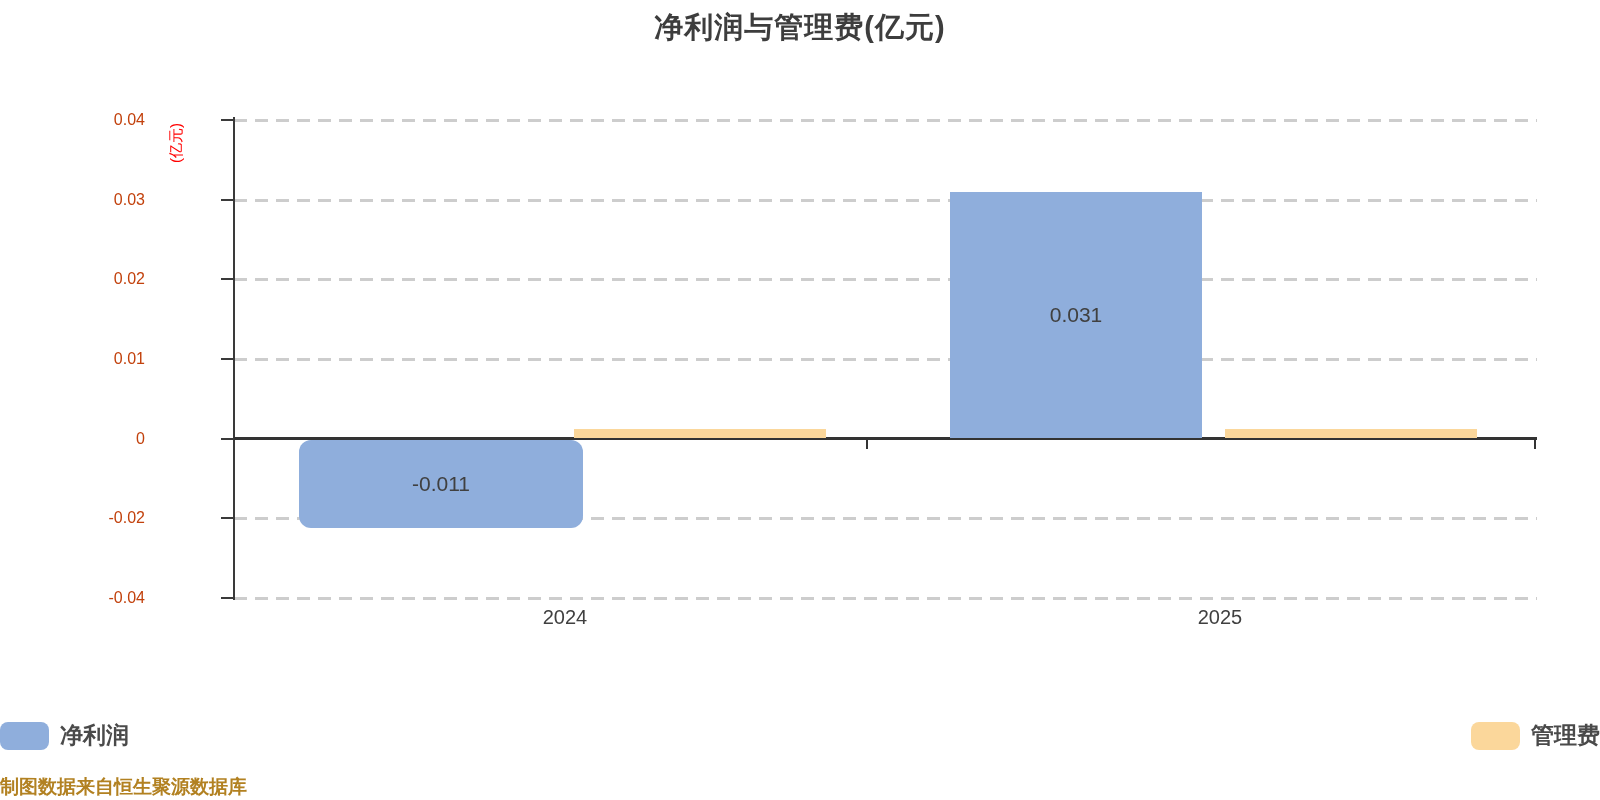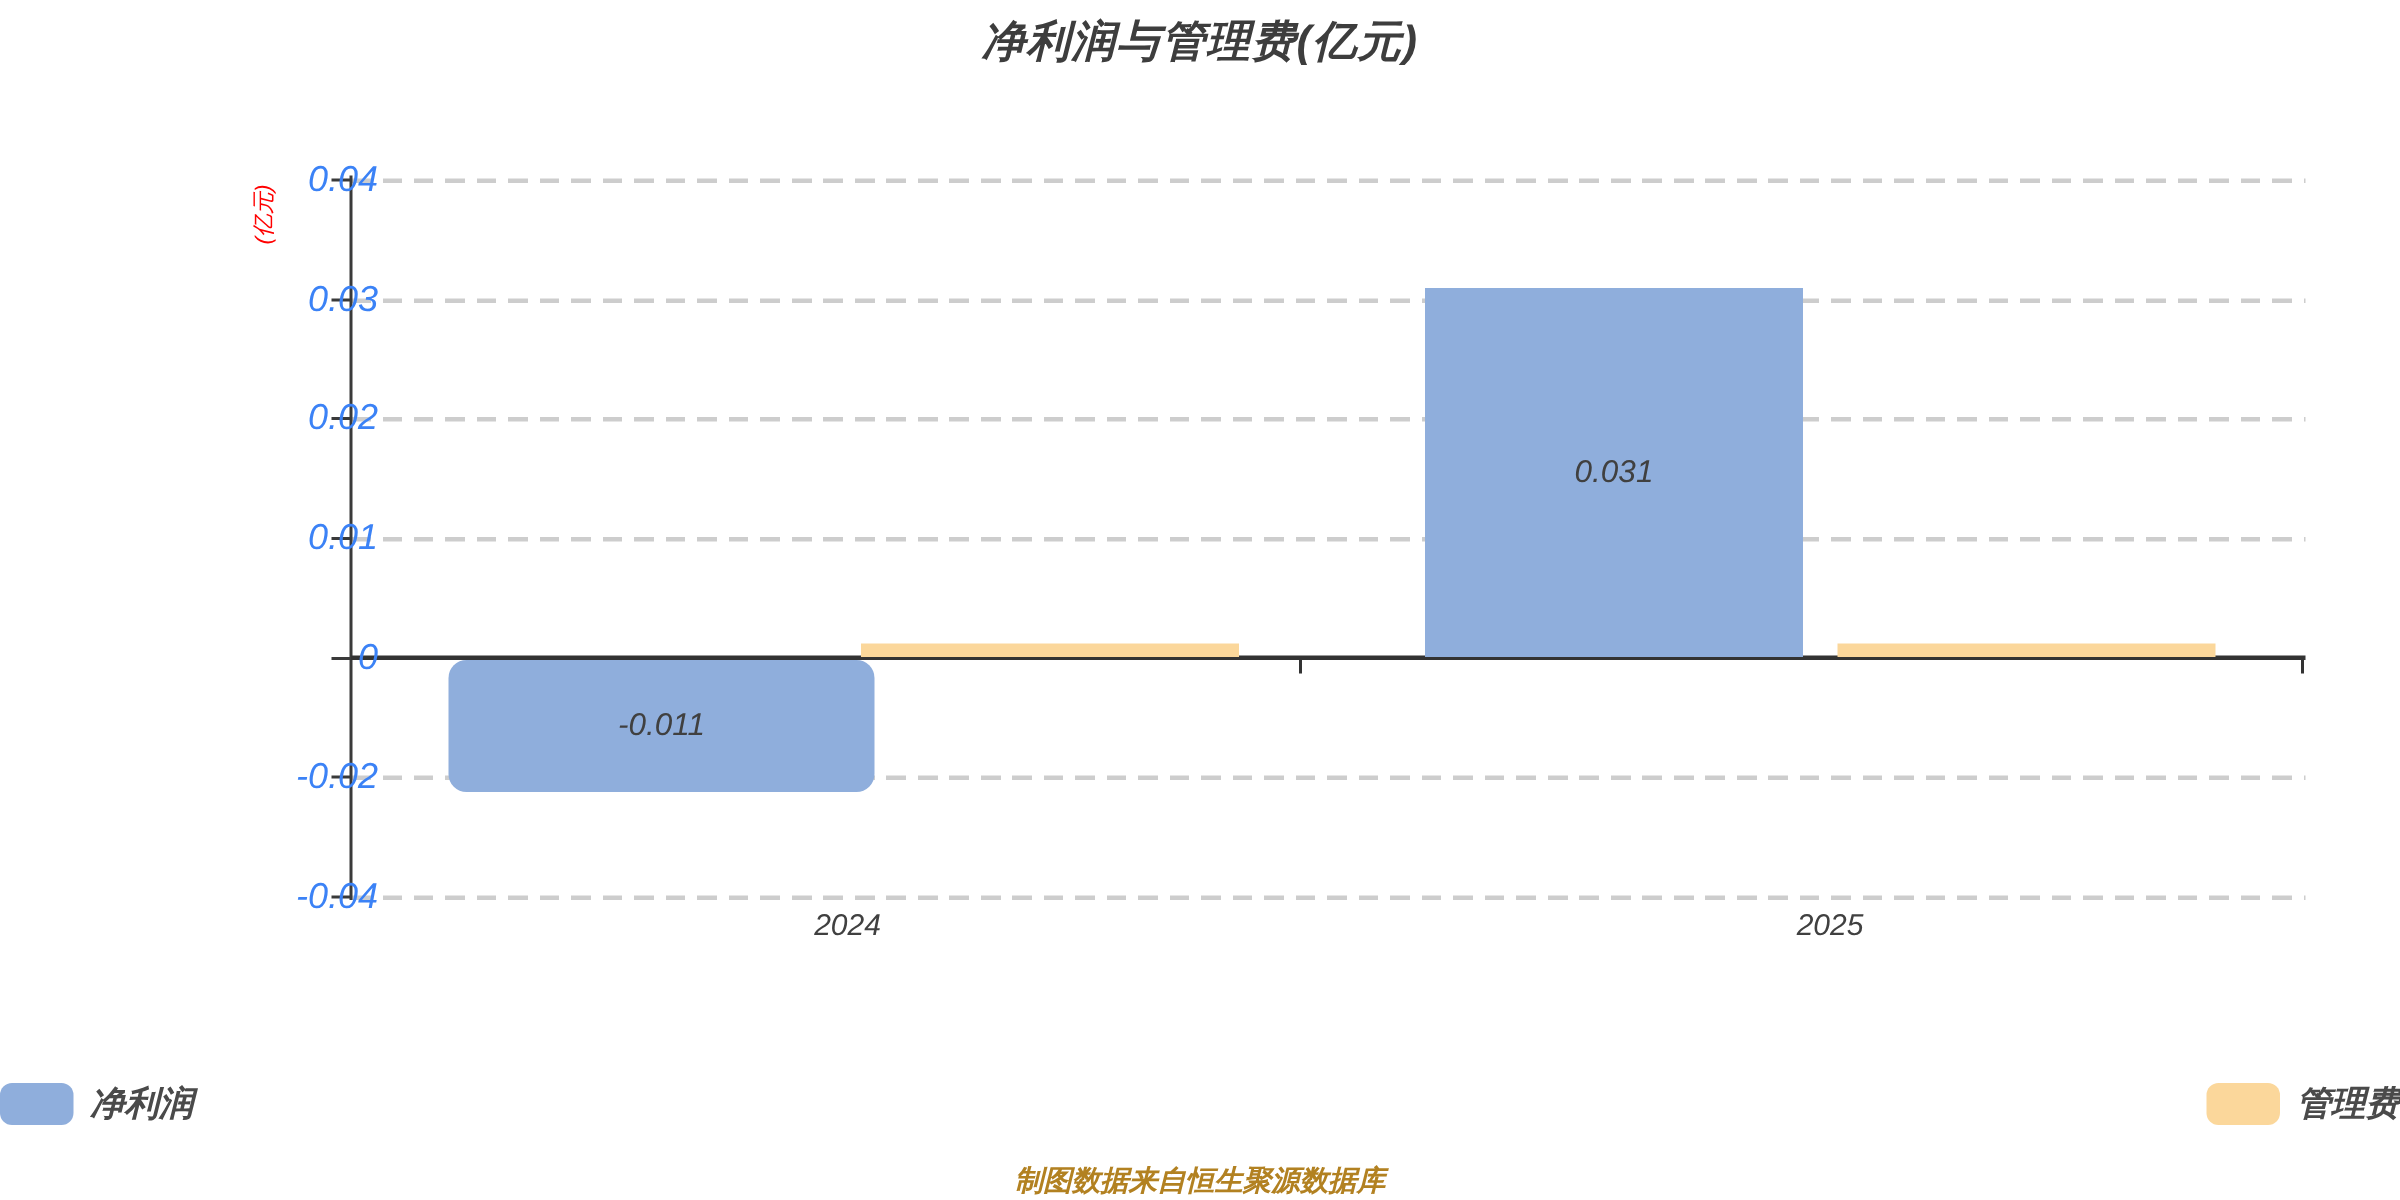--- a/index.html
+++ b/index.html
@@ -4,21 +4,20 @@
 <style>
   * { margin: 0; padding: 0; box-sizing: border-box; }
   html, body { background: #ffffff; }
   body { font-family: "Liberation Sans", "DejaVu Sans", sans-serif; }
   .canvas {
     position: relative;
     width: 1600px;
     height: 800px;
     background: #ffffff;
     overflow: hidden;
-    font-style: italic;
   }
   .chart-title {
     position: absolute;
     left: 0; top: 8px;
     width: 100%;
     text-align: center;
     font-size: 29px;
     font-weight: bold;
     color: #3d3d3d;
     letter-spacing: 1px;
@@ -63,25 +62,25 @@
     background: #3a3a3a;
   }
   .x-tick {
     position: absolute;
     top: 440px;
     width: 2px; height: 9px;
     background: #333333;
   }
   .y-tick-label {
     position: absolute;
-    right: 1348px;
+    right: 1455px;
     width: 80px;
     text-align: right;
-    font-size: 24px;
-    color: #3b82f6;
+    font-size: 16px;
+    color: #c2410c;
     line-height: 26px;
   }
   .x-tick-label {
     position: absolute;
     top: 606px;
     transform: translateX(-50%);
     font-size: 20px;
     color: #404040;
   }
   .bar {
@@ -118,21 +117,21 @@
   .swatch-fee { background: #fbd79b; }
   .legend-label {
     font-size: 23px;
     font-weight: bold;
     color: #4a4a4a;
   }
   .source-note {
     position: absolute;
     left: 0; top: 774px;
     width: 100%;
-    text-align: center;
+    text-align: left;
     font-size: 19px;
     font-weight: bold;
     color: #b28121;
   }
 </style>
 </head>
 <body>
 
 <div class="canvas">
 

